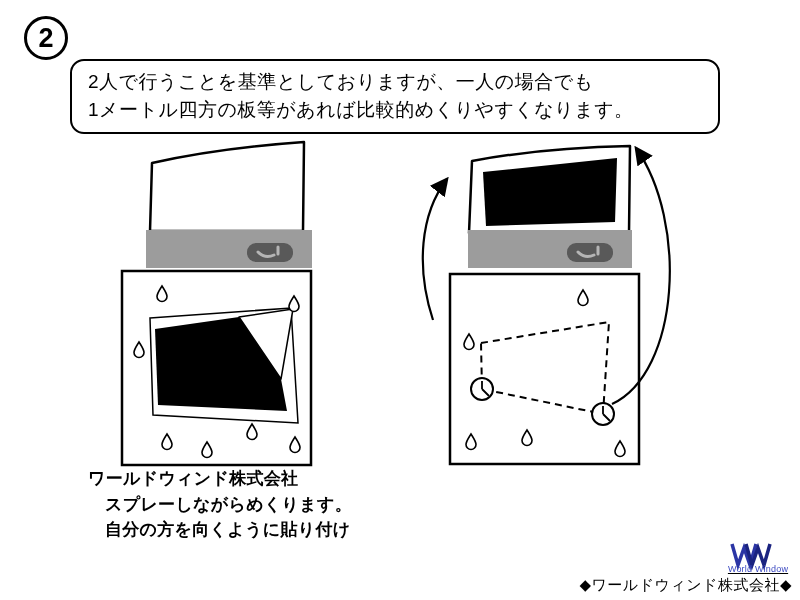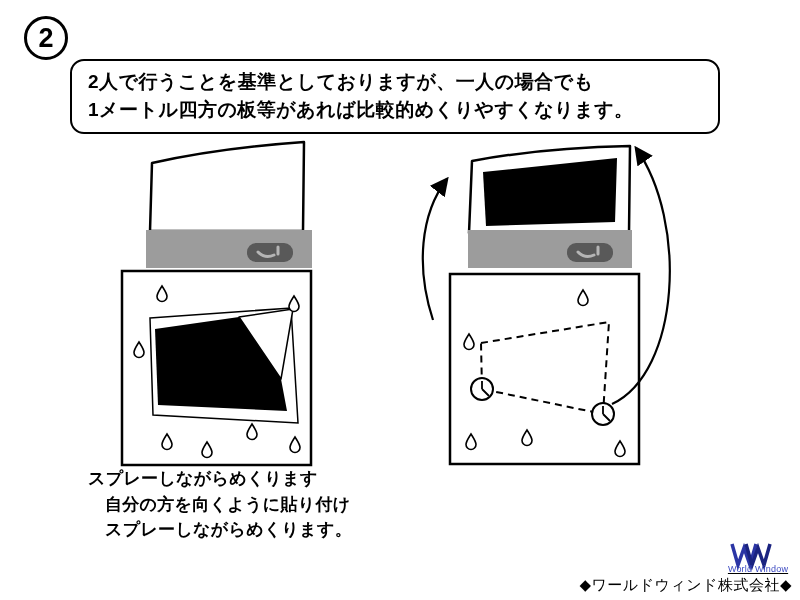--- a/index.html
+++ b/index.html
@@ -10,21 +10,21 @@
     position:absolute;left:24px;top:16px;width:38px;height:38px;
     border:3px solid #000;border-radius:50%;
     display:flex;align-items:center;justify-content:center;
     font-size:27px;font-weight:bold;
   }
 
   .bubble{
     position:absolute;left:70px;top:59px;width:650px;box-sizing:border-box;
     border:2.5px solid #000;border-radius:14px;
     padding:7px 4px 9px 16px;
-    font-size:19px;font-weight:700;line-height:1.45;
+    font-size:19px;font-weight:400;line-height:1.45;
     letter-spacing:0.5px;
   }
 
   .svg-layer{position:absolute;left:0;top:0;width:800px;height:600px;}
 
   .caption{position:absolute;font-size:17px;font-weight:600;line-height:1.5;letter-spacing:0.3px;}
   .caption-left{left:88px;top:466px;}
   .caption-right{left:416px;top:482px;}
   .caption .indent{margin-left:17px;}
 
@@ -111,23 +111,23 @@
       <path d="M612,404 C680,372 688,222 636,148" fill="none" stroke="#000" stroke-width="2.2" marker-end="url(#ah)"></path>
     </g>
 
     <g transform="translate(732,544)">
       <polyline points="0,0 6,21 12,4 18,21 24,0" fill="none" stroke-width="3.5" stroke-linejoin="miter" stroke="#2b35a5"></polyline>
       <polyline points="14,0 20,21 26,4 32,21 38,0" fill="none" stroke-width="3.5" stroke-linejoin="miter" stroke="#1a2380"></polyline>
     </g>
   </svg>
 
   <div class="caption caption-left">
-    <div>スプレーしながらめくります</div>
+    <div>ワールドウィンド株式会社</div>
+    <div class="indent">スプレーしながらめくります。</div>
     <div class="indent">自分の方を向くように貼り付け</div>
-    <div class="indent">スプレーしながらめくります。</div>
   </div>
 
 
   <div class="logo-block">
     <div style="height:26px;"></div>
     <div class="logo-sub">World Window</div>
   </div>
 
   <div class="company">◆ワールドウィンド株式会社◆</div>
 

